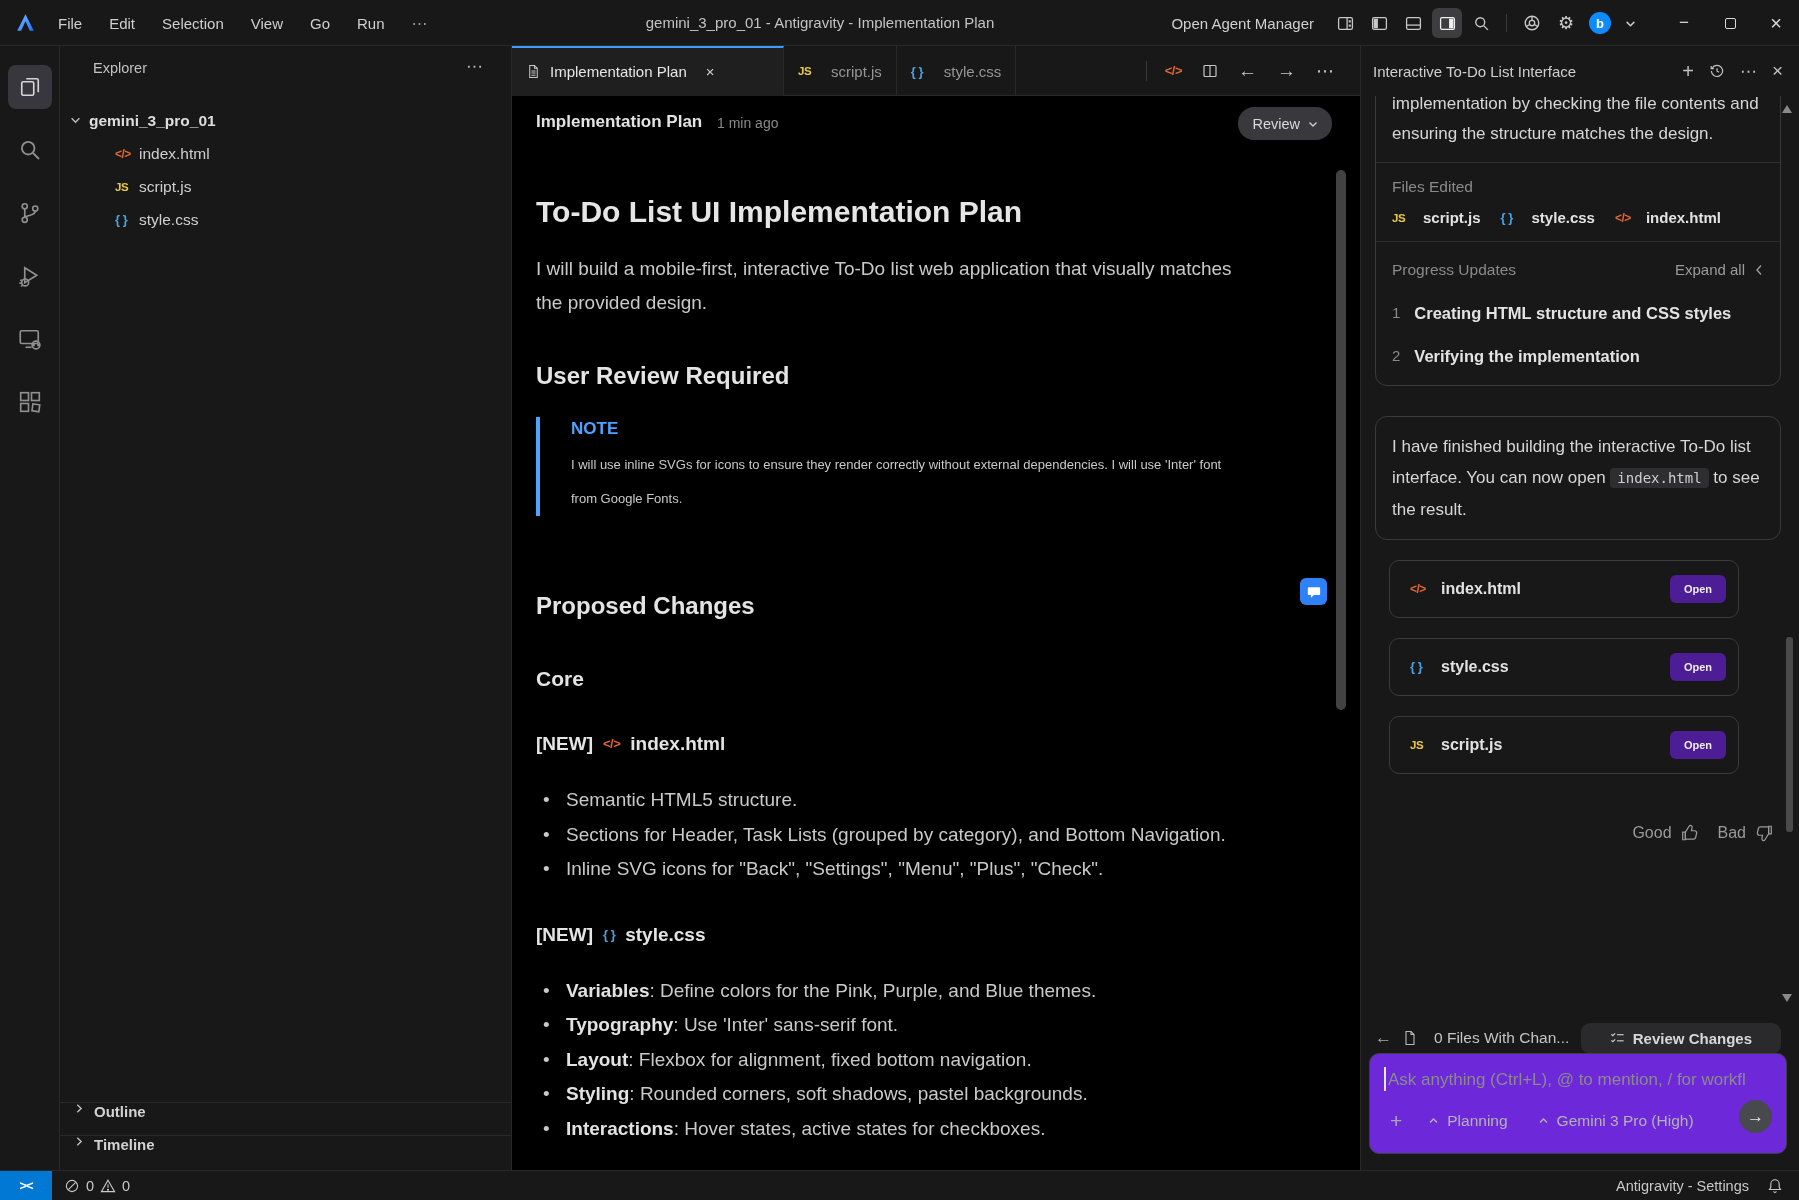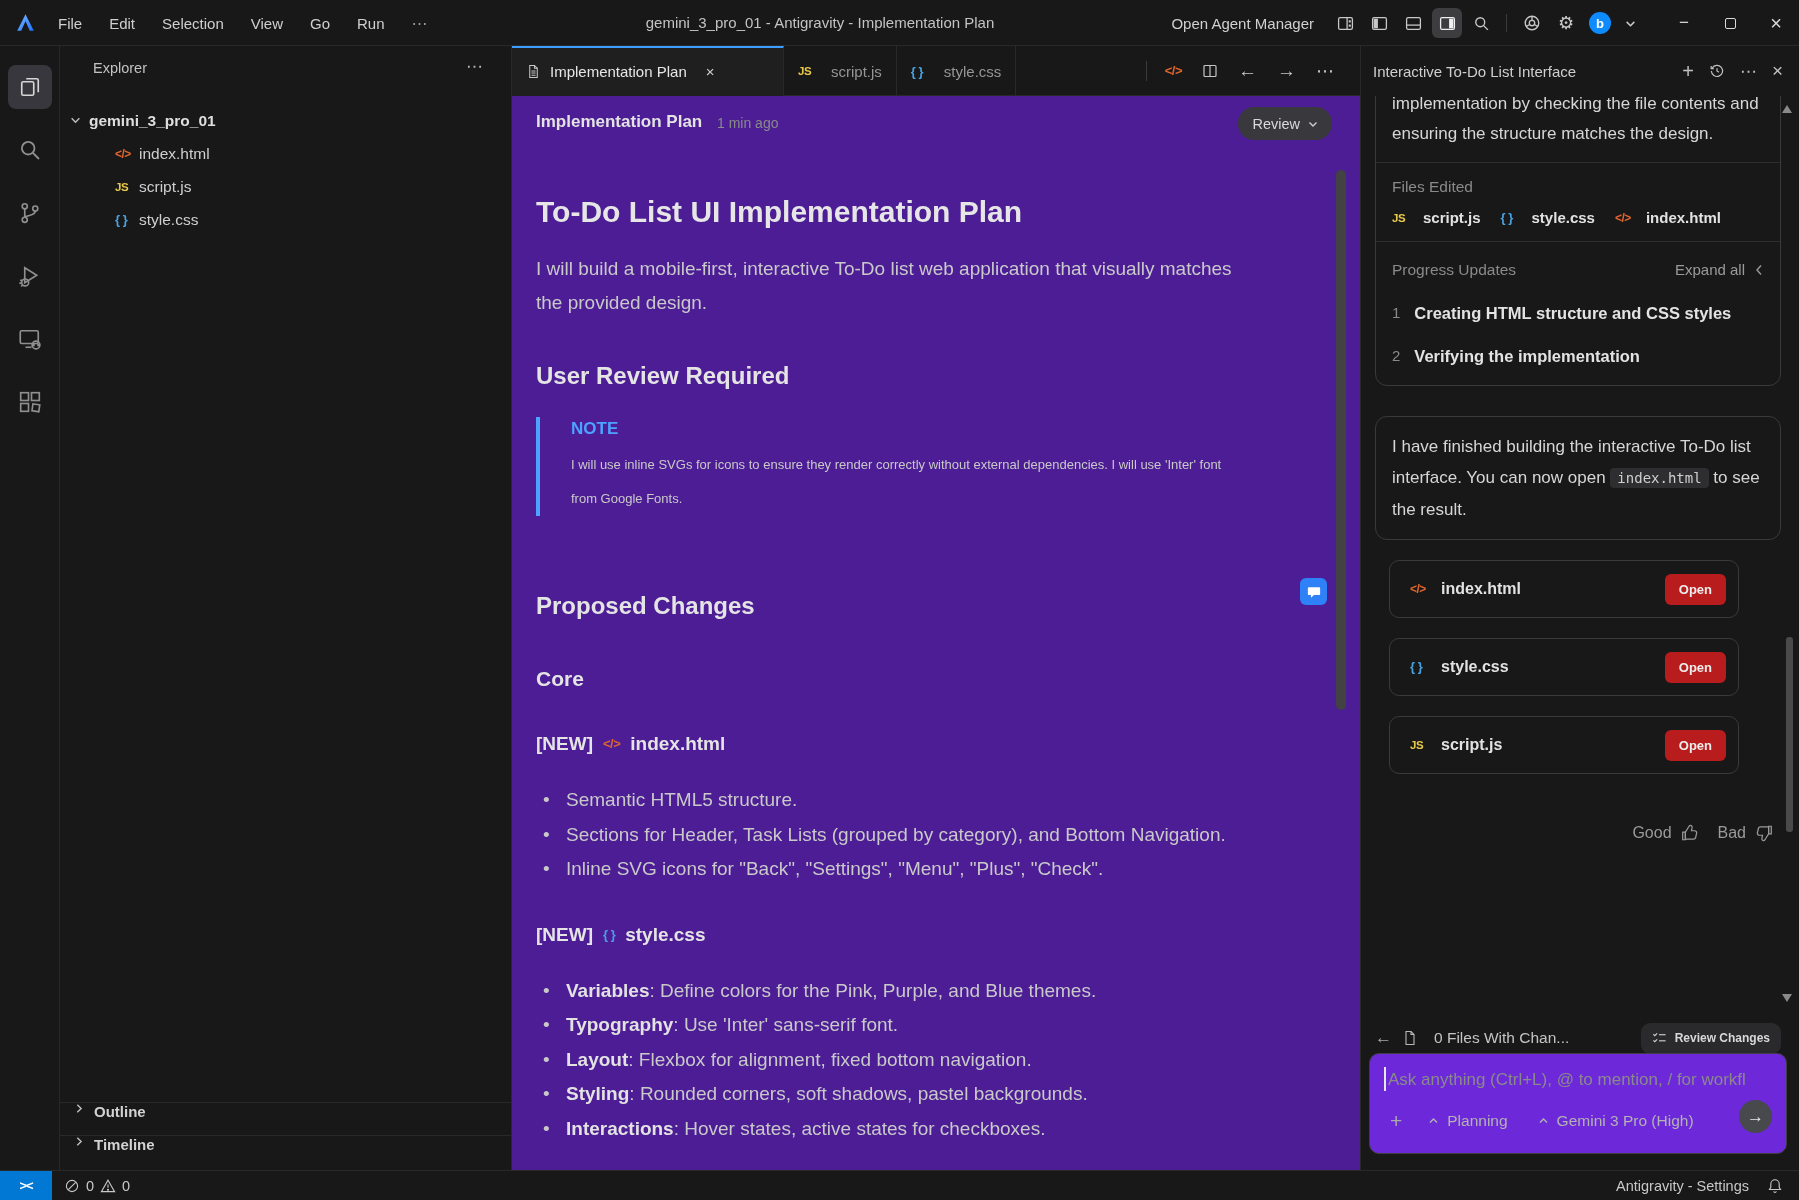--- a/index.html
+++ b/index.html
@@ -40,21 +40,21 @@
   .trow.folder .fname{font-weight:bold;color:#dedede}
   .trow.file{padding-left:55px}
   .fic{width:24px;font-weight:bold;font-size:11.5px;letter-spacing:-.5px}
   .fic.js{color:#e8c84a}
   .fic.css{color:#4aa3e0;font-size:13px}
   .fic.html{color:#e0662e;font-size:12px}
   .sb-bottom{position:absolute;left:0;width:100%;height:34px;border-top:1px solid #292929;display:flex;padding-left:14px;font-size:15px;font-weight:bold;color:#d2d2d2;gap:9px}
   .sb-bottom .chev{color:#bdbdbd}
 
   
-  .editor{position:absolute;left:512px;top:46px;width:848px;height:1124px;background:#4c1d95;overflow:hidden}
+  .editor{position:absolute;left:512px;top:46px;width:848px;height:1124px;background:#000000;overflow:hidden}
   .tabbar{position:absolute;left:0;top:0;width:100%;height:50px;background:#181818;border-bottom:1px solid #292929;display:flex}
   .tab{height:50px;display:flex;align-items:center;padding:0 14px;font-size:15px;color:#969696;border-right:1px solid #292929;gap:9px;white-space:nowrap}
   .tab.active{background:#1f1f1f;color:#e6e6e6;border-top:2px solid #3b9eff;border-bottom:1px solid #1f1f1f;margin-bottom:-1px;width:272px}
   .tab .closex{margin-left:10px;font-size:15px;color:#cfcfcf}
   .tab-actions{margin-left:auto;display:flex;align-items:center;gap:20px;padding-right:26px;color:#c5c5c5}
   .tab-actions .vdiv{width:1px;height:20px;background:#3a3a3a;margin-right:-2px}
   .oct{color:#e0662e;font-weight:bold;font-size:13px;letter-spacing:-.5px}
   .arrowg{font-size:19px;color:#c9c9c9}
   .dots{font-size:18px;color:#c9c9c9}
   .docheader{position:absolute;left:0;top:50px;width:100%;height:54px}
@@ -95,26 +95,26 @@
   .prog-head{display:flex;align-items:center;margin-top:2px}
   .prog-head .p-label{flex:1}
   .expand{font-size:15px;color:#9a9a9a;display:flex;align-items:center;gap:9px}
   .pitem{display:flex;gap:14px;margin-top:13px}
   .pnum{font-size:15px;color:#8a8a8a;line-height:30px}
   .ptext{font-size:16.5px;font-weight:bold;color:#e3e3e3;line-height:30px}
   .cardB{margin-top:30px;line-height:31px}
   .codechip{font-family:"DejaVu Sans Mono",monospace;font-size:14px;background:#2e2e30;color:#cfcfcf;padding:2px 7px;border-radius:4px}
   .fcard{margin:20px 0 0 14px;width:350px;height:58px;border:1px solid #3a3a3c;border-radius:10px;display:flex;align-items:center;padding:0 12px 0 20px}
   .fcard .chip{font-size:16px}
-  .openbtn{margin-left:auto;background:#b91c1c;border-radius:6px;padding:8px 14px;font-size:13px;font-weight:bold;color:#ededed}
+  .openbtn{margin-left:auto;background:#4c1d95;border-radius:6px;padding:8px 14px;font-size:11px;font-weight:bold;color:#ededed}
   .feedback{margin-top:50px;display:flex;justify-content:flex-end;align-items:center;gap:9px;font-size:16px;color:#9a9a9a;padding-right:8px}
   .feedback .fb-ic{color:#9a9a9a;margin-right:10px}
   .p-toolbar{position:absolute;left:14px;right:18px;top:976px;height:32px;display:flex;align-items:center;gap:10px;color:#b9b9b9}
   .p-toolbar .count{font-size:15.5px;color:#c4c4c4;white-space:nowrap;margin-left:6px}
-  .rc-btn{margin-left:auto;background:#2a2a2d;border-radius:9px;height:31px;display:flex;align-items:center;gap:8px;padding:0 11px;font-size:12px;font-weight:bold;color:#d8d8d8}
+  .rc-btn{margin-left:auto;background:#2a2a2d;border-radius:9px;height:31px;display:flex;align-items:center;gap:8px;padding:0 29px;font-size:15px;font-weight:bold;color:#d8d8d8}
   .chatbox{position:absolute;left:8px;right:12px;top:1007px;height:101px;border:1px solid #3f3f43;border-radius:10px;background:#6d28d9;padding:11px 14px}
   .chat-input-row{position:relative;height:30px}
   .caret{position:absolute;left:0;top:2px;width:1.5px;height:24px;background:#e6e6e6}
   .chatbox input{width:100%;background:transparent;border:none;outline:none;font-family:"Liberation Sans",sans-serif;font-size:17px;color:#ddd;padding-left:4px;height:30px}
   .chatbox input::placeholder{color:#8a8a8a}
   .chat-controls{display:flex;align-items:center;margin-top:13px;color:#b3b3b3;font-size:15.5px}
   .cplus{font-size:21px;color:#a9a9a9;margin:0 26px 0 6px}
   .csel{display:flex;align-items:center;gap:8px;margin-right:30px;white-space:nowrap}
   .sendbtn{margin-left:auto;width:33px;height:33px;border-radius:50%;background:#47494d;color:#e8e8e8;font-size:17px;display:flex;align-items:center;justify-content:center;margin-top:-8px}
   .p-scroll-up{position:absolute;right:6px;top:58px;color:#8a8a8a}

